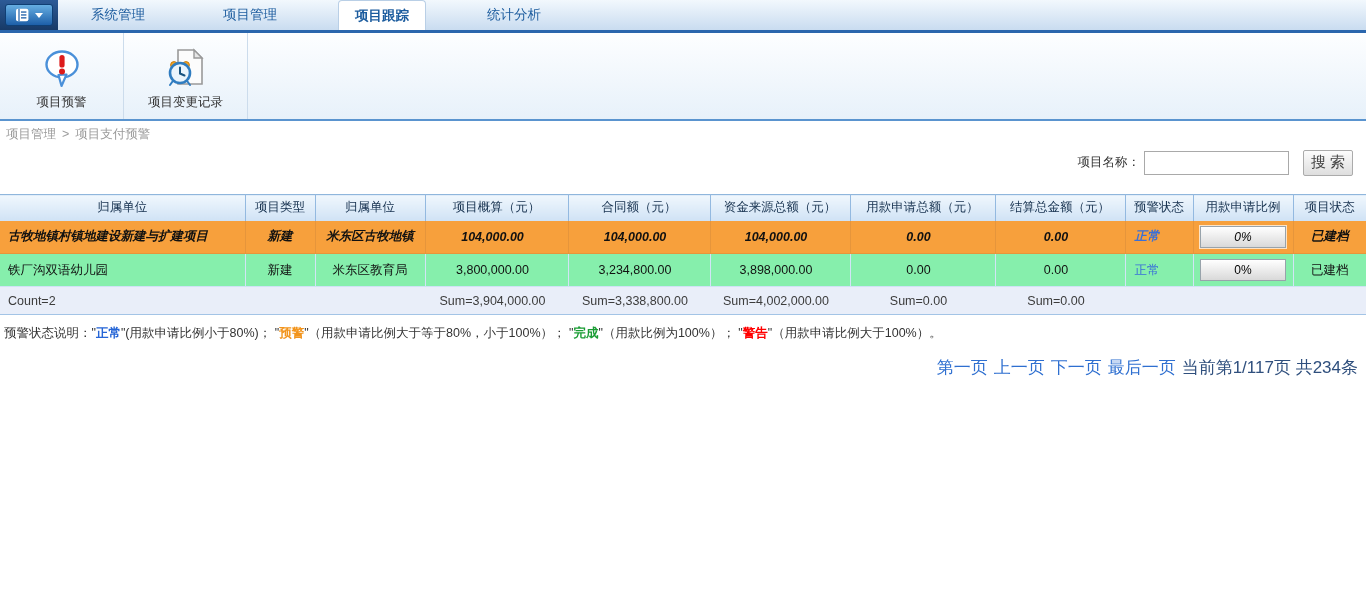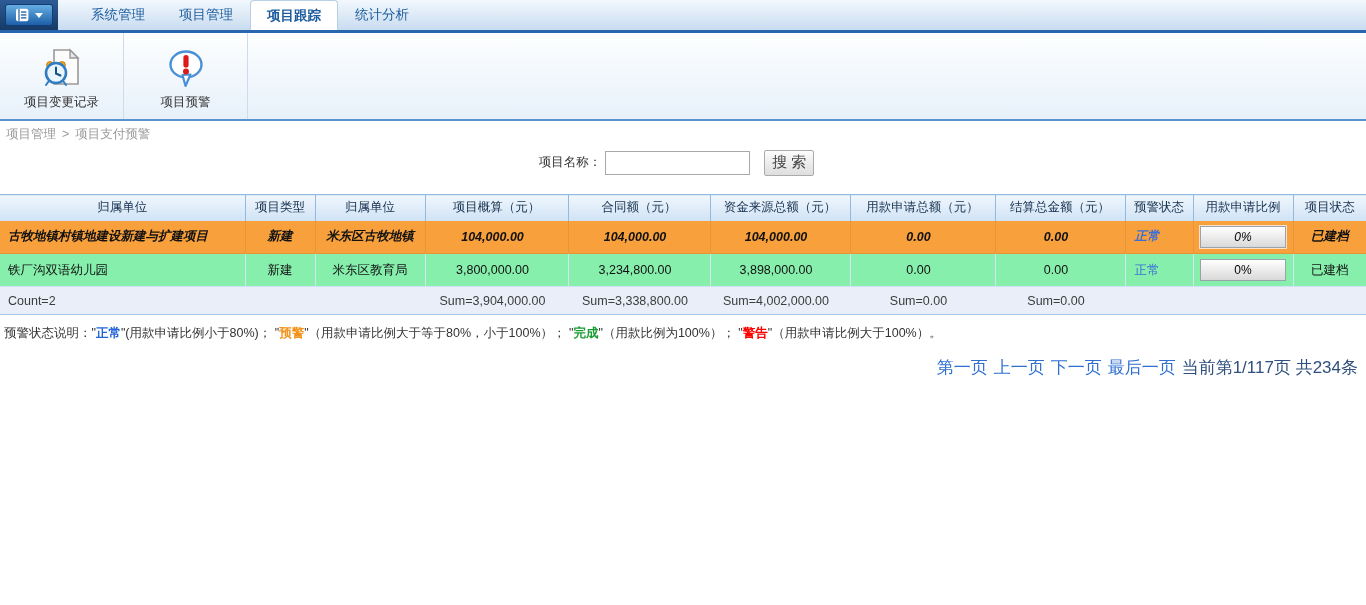--- a/index.html
+++ b/index.html
@@ -9,40 +9,40 @@
   
   .tabbar { height:33px; display:flex; align-items:stretch;
     background:linear-gradient(#f2f8fd,#c9dcf0); border-bottom:3px solid var(--tabline,#2a66ad); }
   .menu-area { width:58px; background:linear-gradient(#2d5b97,#173a67);
     display:flex; align-items:center; justify-content:center; }
   .menu-btn { width:48px; height:22px; border:1px solid #0f3f74; border-radius:3px;
     background:linear-gradient(#66aee2,#1d5fa8); display:flex; align-items:center;
     justify-content:center; gap:5px; cursor:pointer; }
   .menu-btn .caret { width:0; height:0; border-left:4px solid transparent;
     border-right:4px solid transparent; border-top:5px solid #fff; }
-  .tab-list { display:flex; align-items:flex-end; padding-left:16px; }
+  .tab-list { display:flex; align-items:flex-end; padding-left:16px;gap:44px; }
   .tab { min-width:88px; text-align:center; line-height:30px; height:30px;
     font-size:13.5px; color:#1c5c9e; cursor:pointer; padding:0 10px; }
   .tab.active { background:#fff; border:1px solid #b9cfe6; border-bottom:none;
     border-radius:4px 4px 0 0; font-weight:bold; }
 
   
   .toolbar { height:88px; background:linear-gradient(#fdfeff,#e7f1fa);
     border-bottom:2px solid #5a94cf; display:flex; align-items:stretch; }
   .tool-btn { width:124px; display:flex; flex-direction:column; align-items:center;
     justify-content:center; gap:4px; background:transparent; border:none;
     border-right:1px solid #ccdcec; cursor:pointer; padding-top:6px; }
   .tool-btn .lbl { font-size:12.5px; color:#333; }
 
   
   .breadcrumb { height:26px; display:flex; align-items:center; gap:6px;
     padding:0 6px; font-size:12.5px; color:#9b9b9b; }
 
   
-  .searchbar { height:47px; display:flex; align-items:center; justify-content:center;
+  .searchbar { height:47px; display:flex; align-items:center; justify-content:flex-end;
     padding:0 13px 16px 0; }
   .searchbar .slabel { font-size:12.5px; color:#333; margin-right:4px; }
   .searchbar input { width:145px; height:24px; border:1px solid #a9a9a9; background:#fff;
     font-size:12px; padding:0 4px; outline:none; }
   .search-btn { width:50px; height:26px; margin-left:14px; border:1px solid #ababab;
     background:linear-gradient(#fcfcfc,#dedede); font-size:15px; color:#444;
     cursor:pointer; border-radius:2px; }
 
   
   table { width:1366px; border-collapse:collapse; table-layout:fixed; font-size:12.5px; }
@@ -93,39 +93,39 @@
   <div class="tab-list" id="tab-list">
       <div class="tab">系统管理</div>
       <div class="tab">项目管理</div>
       <div class="tab active">项目跟踪</div>
       <div class="tab">统计分析</div>
     </div>
 </div>
 
 <div class="toolbar">
   <button class="tool-btn">
+    <svg width="42" height="42" viewBox="0 0 42 42">
+      <ellipse cx="21" cy="16.5" rx="15.5" ry="13" fill="#fff" stroke="#4a90d9" stroke-width="2.4"></ellipse>
+      <path d="M17.5 27 L20.5 38 L25.5 26.5 Z" fill="#fff" stroke="#4a90d9" stroke-width="2.2" stroke-linejoin="round"></path>
+      <rect x="18.4" y="7" width="5.2" height="12.5" rx="2.6" fill="#dd1a1a"></rect>
+      <circle cx="21" cy="23.6" r="3" fill="#dd1a1a"></circle>
+    </svg>
+    <span class="lbl">项目预警</span>
+  </button>
+  <button class="tool-btn">
     <svg width="44" height="42" viewBox="0 0 44 42">
       <path d="M14 2 H30 L38 10 V36 H14 Z" fill="#fcfcfc" stroke="#999" stroke-width="1.6"></path>
       <path d="M30 2 L38 10 H30 Z" fill="#e6e6e6" stroke="#999" stroke-width="1.4"></path>
       <circle cx="10" cy="17" r="3.4" fill="#f5a623" stroke="#c87d12" stroke-width="1"></circle>
       <circle cx="22" cy="17" r="3.4" fill="#f5a623" stroke="#c87d12" stroke-width="1"></circle>
       <circle cx="16" cy="25" r="10" fill="#eaf4fc" stroke="#2f7cc0" stroke-width="2.6"></circle>
       <path d="M16 19.5 V25.5 L20.5 27.5" fill="none" stroke="#17527f" stroke-width="2" stroke-linecap="round"></path>
       <path d="M8.5 33.5 L6 37 M23.5 33.5 L26 37" stroke="#2f7cc0" stroke-width="2" stroke-linecap="round"></path>
     </svg>
     <span class="lbl">项目变更记录</span>
-  </button>
-  <button class="tool-btn">
-    <svg width="42" height="42" viewBox="0 0 42 42">
-      <ellipse cx="21" cy="16.5" rx="15.5" ry="13" fill="#fff" stroke="#4a90d9" stroke-width="2.4"></ellipse>
-      <path d="M17.5 27 L20.5 38 L25.5 26.5 Z" fill="#fff" stroke="#4a90d9" stroke-width="2.2" stroke-linejoin="round"></path>
-      <rect x="18.4" y="7" width="5.2" height="12.5" rx="2.6" fill="#dd1a1a"></rect>
-      <circle cx="21" cy="23.6" r="3" fill="#dd1a1a"></circle>
-    </svg>
-    <span class="lbl">项目预警</span>
   </button>
 </div>
 
 <div class="breadcrumb">
   <span>项目管理</span>
   <span>&gt;</span>
   <span>项目支付预警</span>
 </div>
 
 <div class="searchbar">

